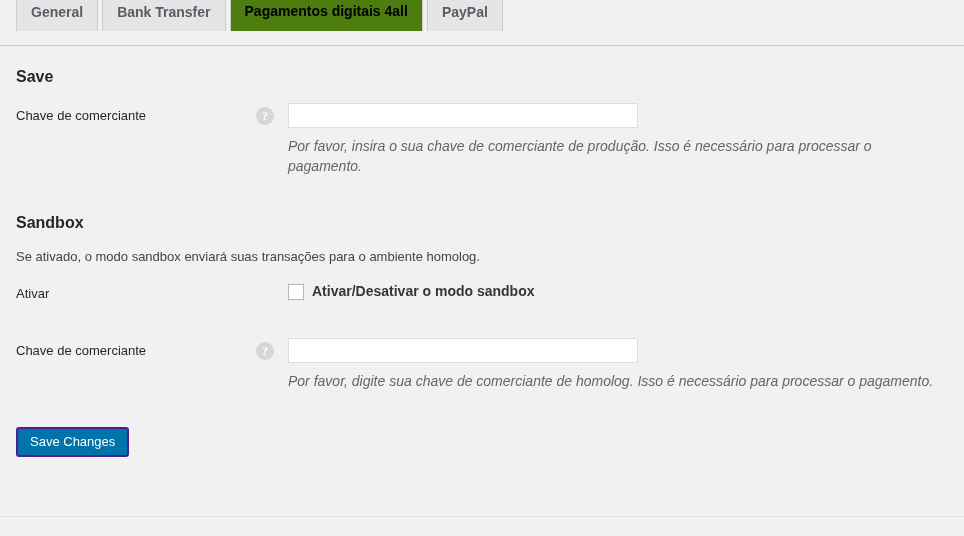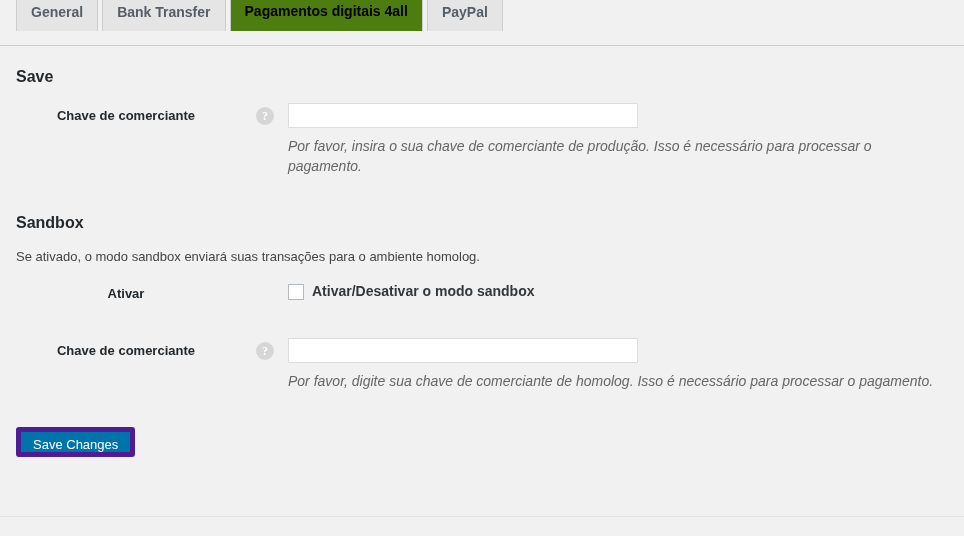--- a/index.html
+++ b/index.html
@@ -99,24 +99,24 @@
 
   table.form-table {
     border-collapse: collapse;
     width: 100%;
     margin: 0;
     padding: 0;
   }
   table.form-table th {
     width: 220px;
     min-width: 220px;
-    text-align: center;
+    text-align: left;
     vertical-align: top;
     font-size: 13px;
-    font-weight: bold;
+    font-weight: normal;
     color: #23282d;
     padding: 20px 10px 20px 0;
     line-height: 1.3;
   }
   table.form-table td {
     vertical-align: top;
     padding: 15px 10px;
     line-height: 1.3;
     position: relative;
   }
@@ -194,21 +194,21 @@
     cursor: pointer;
     line-height: 1.3;
   }
 
   
   .submit-wrap {
     padding: 20px 16px 0 16px;
   }
   button.save-btn {
     background: #0073aa;
-    border: 5px solid #4c1d95;
+    border: 2px solid #4c1d95;
     border-radius: 3px;
     color: #ffffff;
     font-family: "Liberation Sans", sans-serif;
     font-size: 13px;
     line-height: 26px;
     height: 30px;
     padding: 0 12px 1px 12px;
     cursor: pointer;
     box-sizing: border-box;
   }

